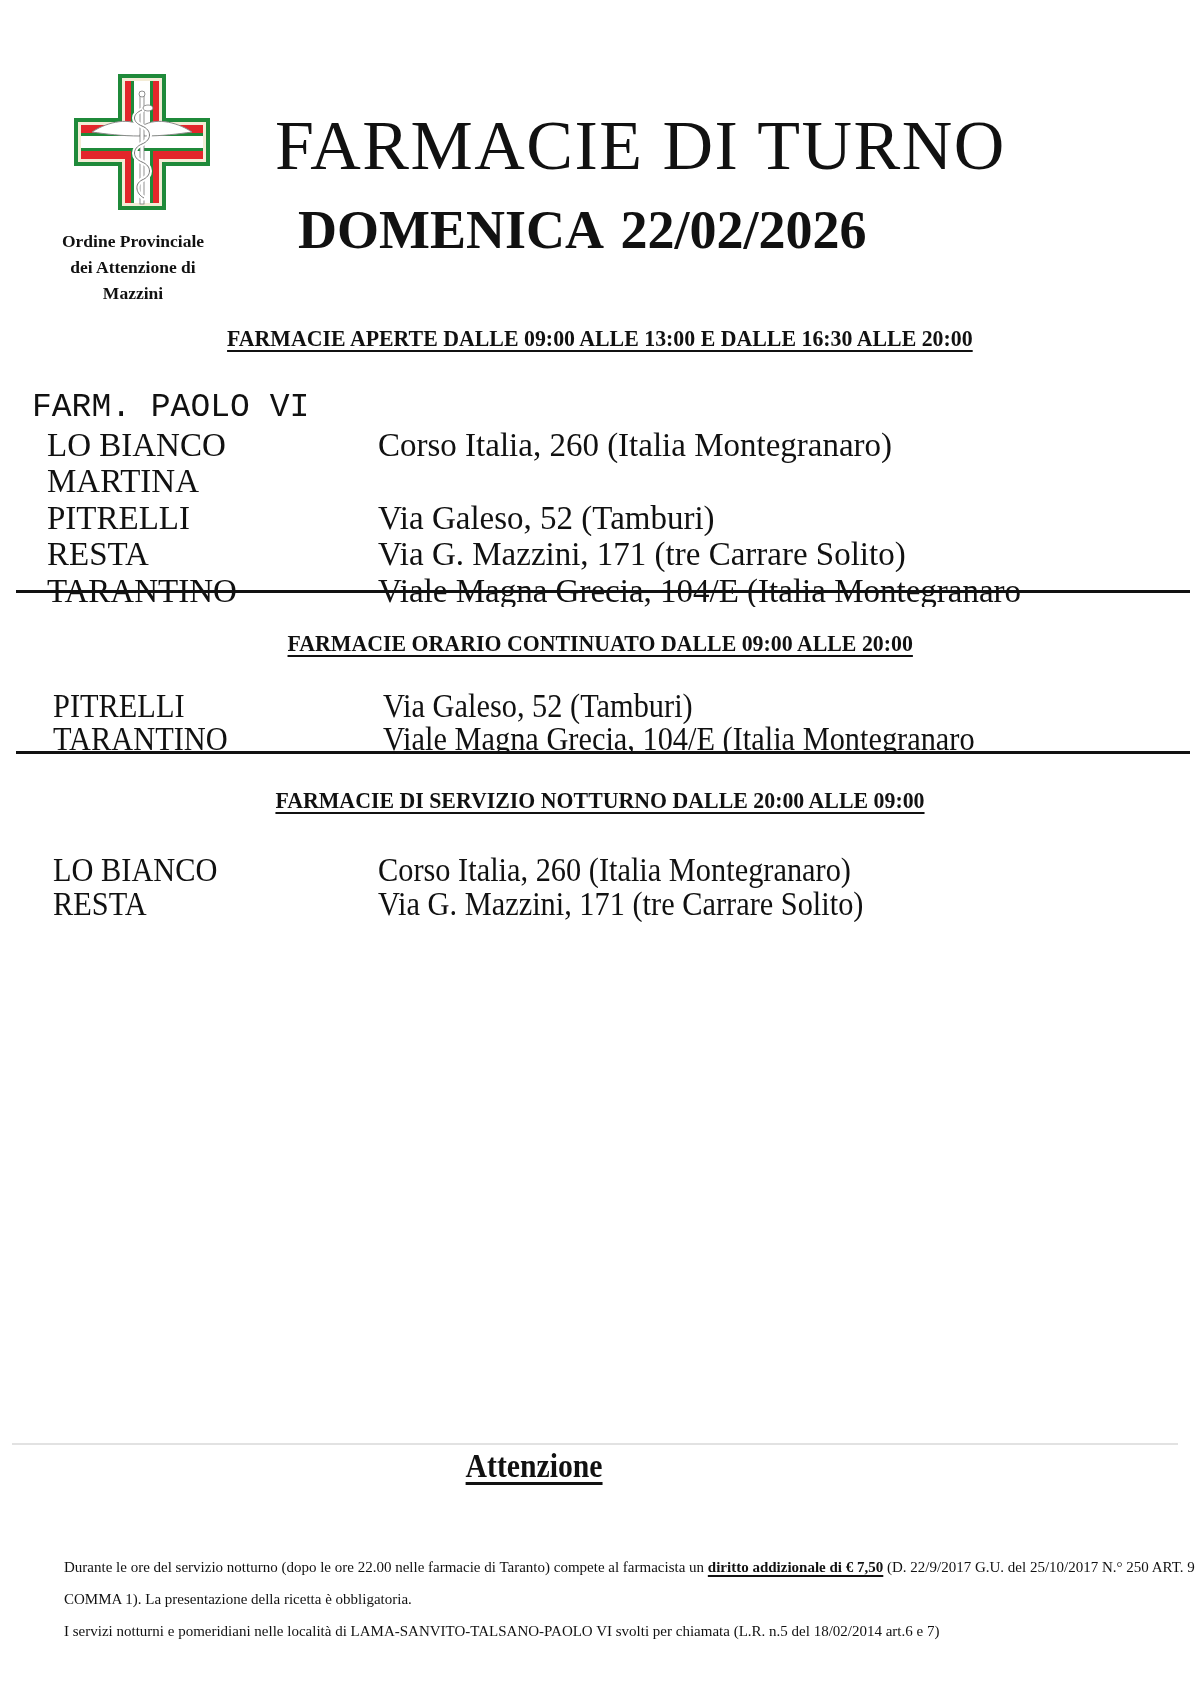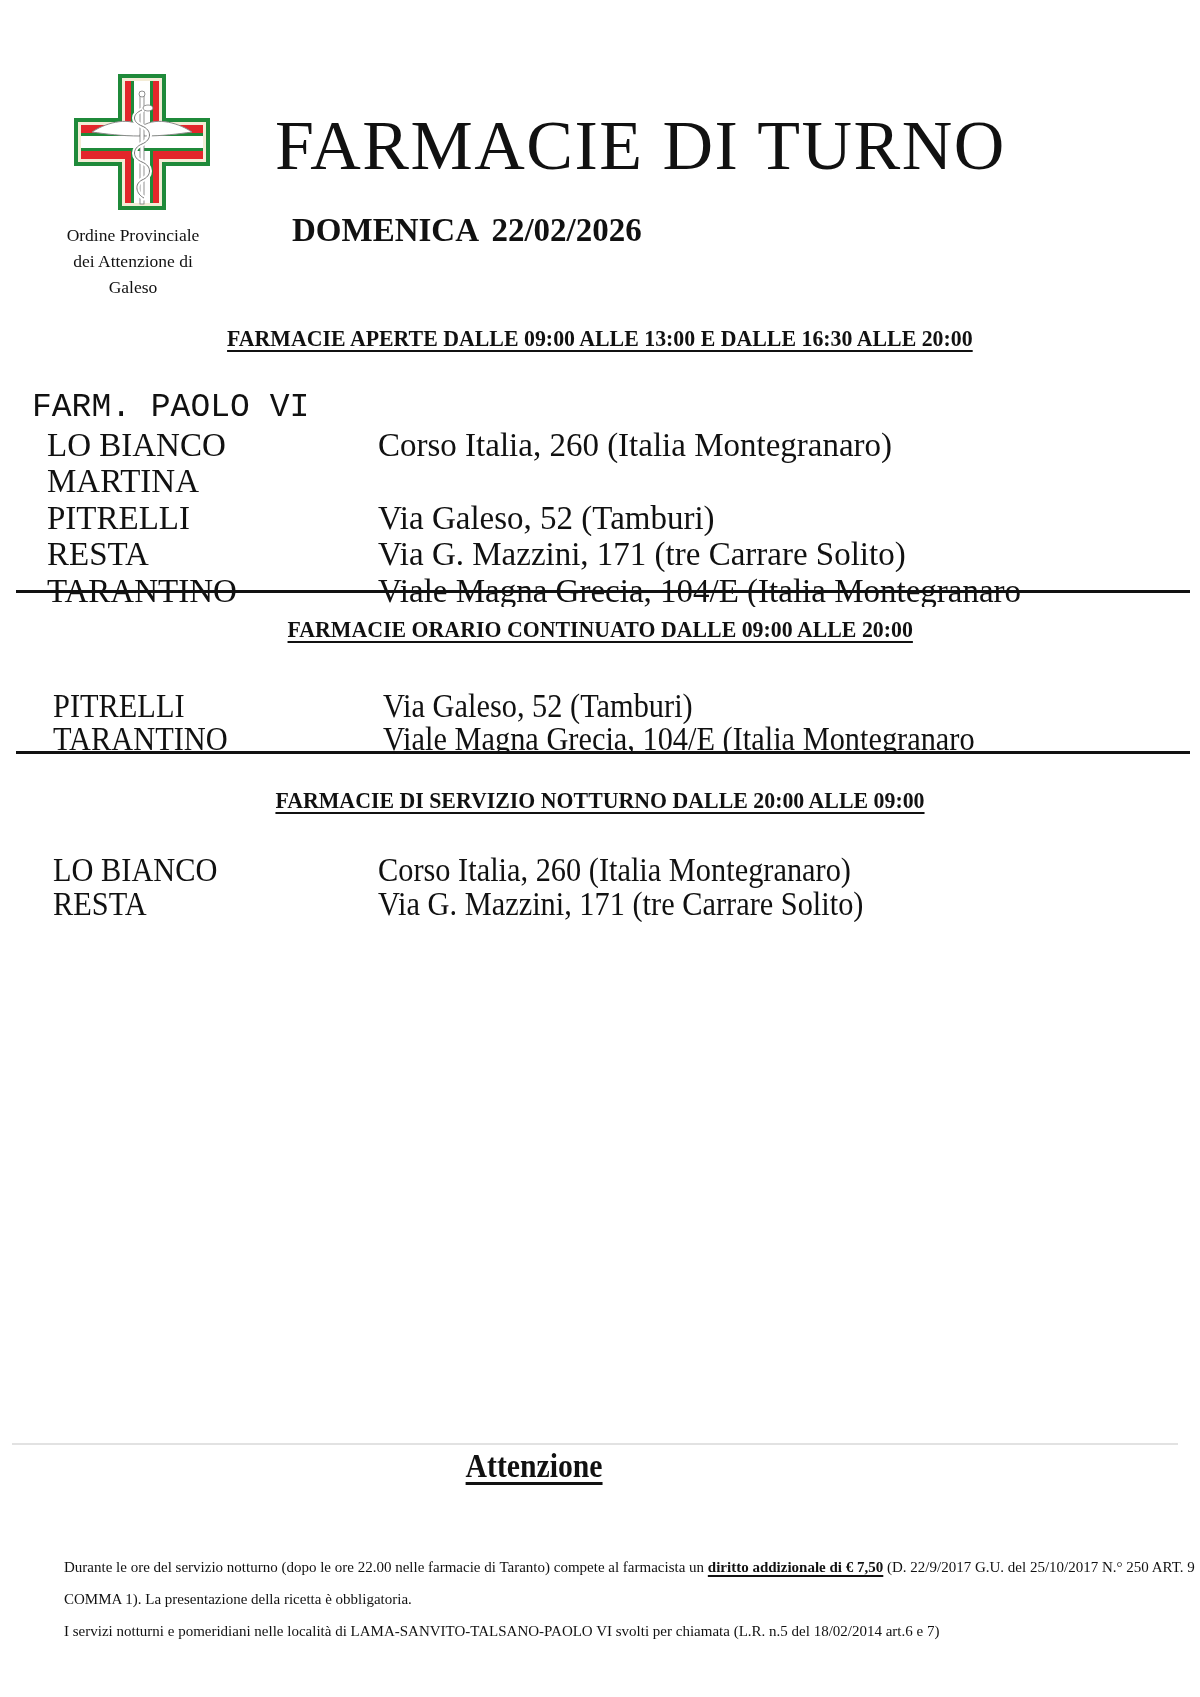--- a/index.html
+++ b/index.html
@@ -19,44 +19,44 @@
   .logo {
     position: absolute;
     left: 74px;
     top: 74px;
     width: 136px;
     height: 136px;
   }
   .org-name {
     position: absolute;
     left: 28px;
-    top: 222px;
+    top: 228px;
     width: 210px;
     text-align: center;
-    font-weight: normal;
+    font-weight: bold;
     font-size: 17.5px;
     line-height: 26px;
   }
   .main-title {
     position: absolute;
     left: 275px;
     top: 106px;
     font-weight: normal;
     font-size: 70px;
     line-height: 80px;
     letter-spacing: 1.5px;
     white-space: nowrap;
     transform: scaleX(1.0);
   }
   .subtitle {
     position: absolute;
-    left: 292px;
+    left: 298px;
     top: 205px;
     font-weight: bold;
-    font-size: 33px;
+    font-size: 54px;
     line-height: 50px;
     white-space: nowrap;
     word-spacing: 6px;
   }
 
   
   .section-heading {
     position: absolute;
     left: 0;
     width: 1200px;
@@ -186,21 +186,21 @@
 
     <path d="M68 36 C58 40 58 48 68 52 C78 56 78 66 68 70 C58 74 58 84 68 88 C78 92 78 102 68 106 C60 110 62 120 70 124" fill="none" stroke="#ffffff" stroke-width="5" stroke-linecap="round"></path>
     <path d="M68 36 C58 40 58 48 68 52 C78 56 78 66 68 70 C58 74 58 84 68 88 C78 92 78 102 68 106 C60 110 62 120 70 124" fill="none" stroke="#777" stroke-width="1"></path>
     <ellipse cx="74" cy="34" rx="5" ry="3" fill="#ffffff" stroke="#777" stroke-width="0.8"></ellipse>
   </svg>
 </div>
 
 <div class="org-name">
   <div>Ordine Provinciale</div>
   <div>dei Attenzione di</div>
-  <div>Galeso</div>
+  <div>Mazzini</div>
 </div>
 
 <div class="main-title">FARMACIE DI TURNO</div>
 
 <div class="subtitle">
   <span>DOMENICA</span>
   <span>22/02/2026</span>
 </div>
 
 <div class="section-heading" style="top: 323px;">
@@ -227,21 +227,21 @@
     <span class="pharm-addr" style="left:378px; width:654px;">Via G. Mazzini, 171 (tre Carrare Solito)</span>
   </div>
   <div class="pharm-row">
     <span class="pharm-name" style="left:47px;">TARANTINO</span>
     <span class="pharm-addr" style="left:378px; width:654px; height:34px;">Viale Magna Grecia, 104/E (Italia Montegranaro</span>
   </div>
 </div>
 
 <div class="rule" style="top: 590px;"></div>
 
-<div class="section-heading" style="top: 614px;">
+<div class="section-heading" style="top: 628px;">
   <span>FARMACIE ORARIO CONTINUATO DALLE 09:00 ALLE 20:00</span>
 </div>
 
 <div class="pharm-list narrow" style="top: 688px;">
   <div class="pharm-row" style="height:33px;">
     <span class="pharm-name" style="left:53px;">PITRELLI</span>
     <span class="pharm-addr" style="left:383px; width:700px;">Via Galeso, 52 (Tamburi)</span>
   </div>
   <div class="pharm-row" style="height:33px;">
     <span class="pharm-name" style="left:53px;">TARANTINO</span>

